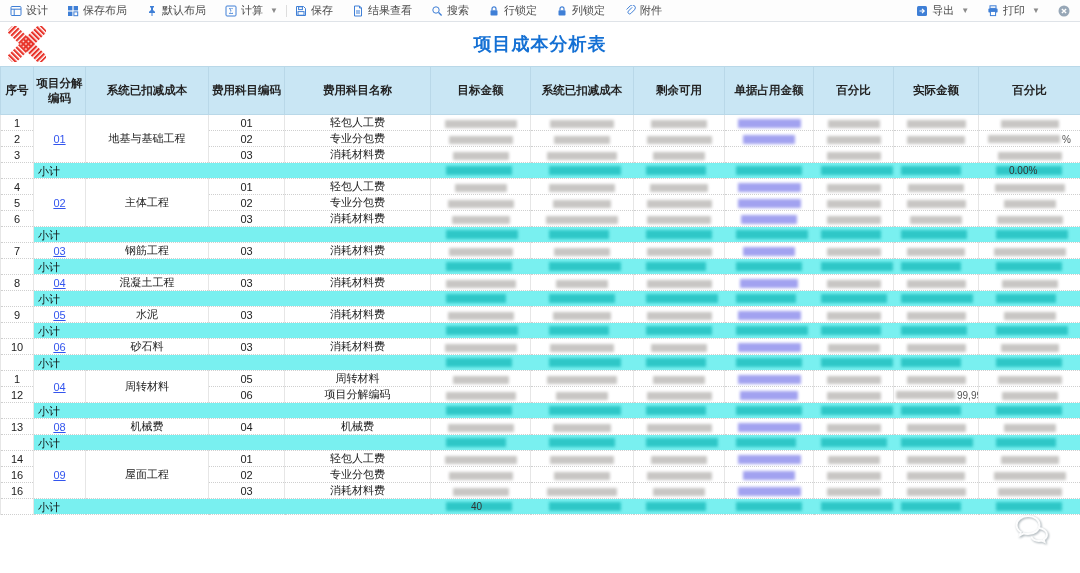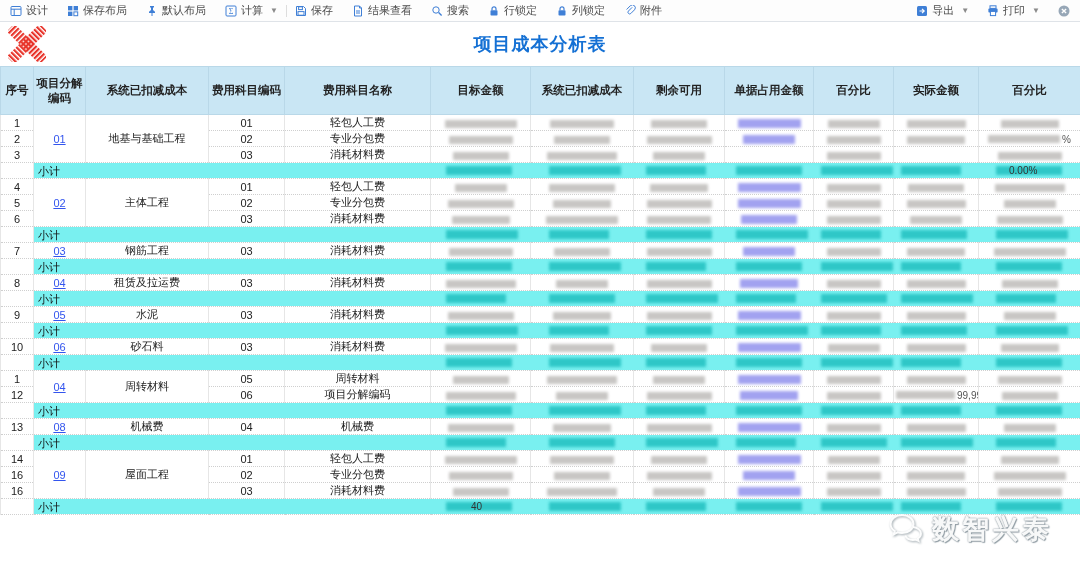--- a/index.html
+++ b/index.html
@@ -366,21 +366,21 @@
             <span class="band-block" style="left: 612px; width: 60px;"></span>
             <span class="band-block" style="left: 702px; width: 66px;"></span>
             <span class="band-block" style="left: 787px; width: 72px;"></span>
             <span class="band-block" style="left: 867px; width: 60px;"></span>
             <span class="band-block" style="left: 962px; width: 66px;"></span>
           </td>
         </tr>
         <tr>
           <td>8</td>
           <td rowspan="1"><a>04</a></td>
-          <td rowspan="1">租赁及拉运费</td>
+          <td rowspan="1">混凝土工程</td>
           <td>03</td>
           <td>消耗材料费</td>
           <td><span class="redact" style="width: 70px;"></span></td>
           <td><span class="redact" style="width: 52px;"></span></td>
           <td><span class="redact" style="width: 65px;"></span></td>
           <td><span class="redact purple" style="width: 58px;"></span></td>
           <td><span class="redact" style="width: 54px;"></span></td>
           <td><span class="redact" style="width: 59px;"></span></td>
           <td><span class="redact" style="width: 56px;"></span></td>
         </tr>
@@ -576,16 +576,15 @@
     <svg width="40" height="34" viewBox="0 0 40 34">
       <g fill="none" stroke="rgba(255,255,255,0.95)" stroke-width="2">
         <path d="M16 3c-6.5 0-11.5 4-11.5 9 0 2.9 1.7 5.4 4.3 7l-1 3.4 3.9-2c1.3.4 2.8.6 4.3.6 6.5 0 11.5-4 11.5-9S22.5 3 16 3z" style="filter:drop-shadow(1px 1px 1px #97a2a8)"></path>
       </g>
       <circle cx="12" cy="10" r="1.3" fill="rgba(255,255,255,0.95)"></circle>
       <circle cx="20" cy="10" r="1.3" fill="rgba(255,255,255,0.95)"></circle>
       <g fill="none" stroke="rgba(255,255,255,0.95)" stroke-width="1.8">
         <path d="M27 15c4.5.5 8 3.3 8 6.6 0 2-1.2 3.8-3.1 5l.7 2.4-2.8-1.4c-.9.3-1.9.4-2.9.4-3.5 0-6.5-1.8-7.6-4.3" style="filter:drop-shadow(1px 1px 1px #97a2a8)"></path>
       </g>
     </svg>
-    <span class="wm-text">数智兴泰</span>
   </div>
 
 </div>
 
 </body></html>

